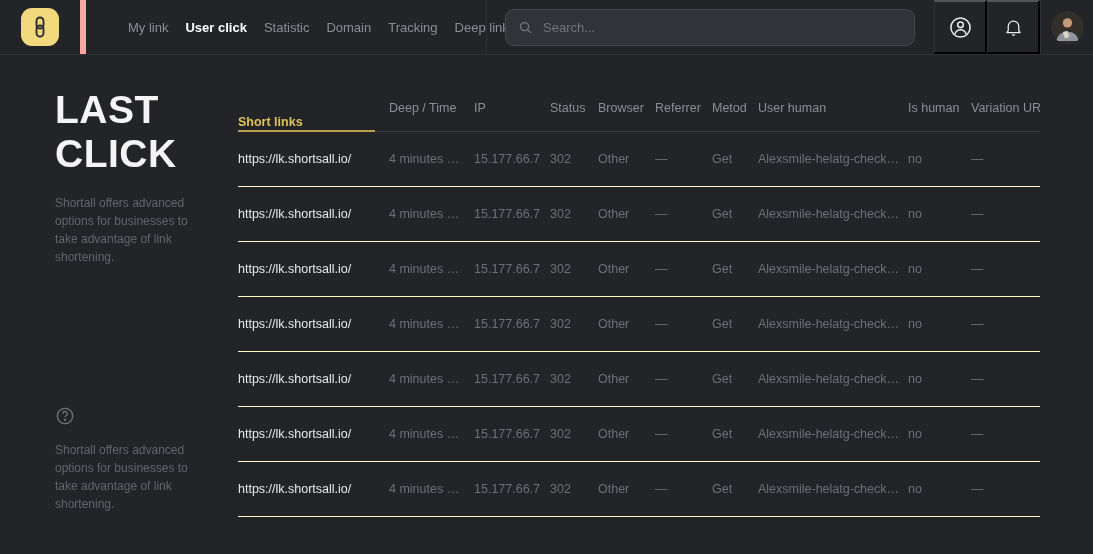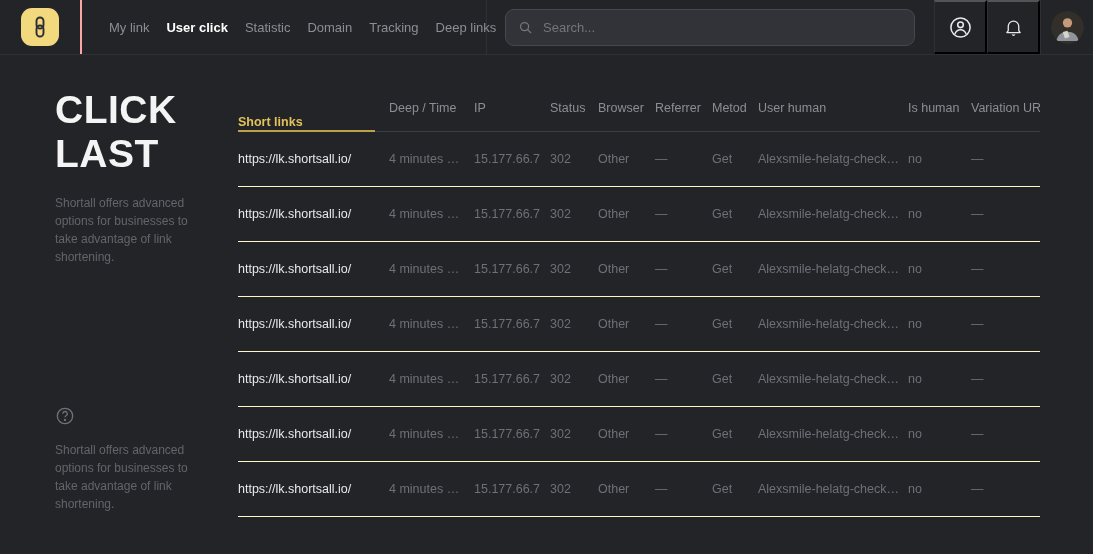--- a/index.html
+++ b/index.html
@@ -7,22 +7,22 @@
   body {
     width:1093px; height:554px; overflow:hidden;
     background:#232428; color:#eceded;
     font-family:"Liberation Sans", sans-serif;
   }
   
   .topbar { height:55px; display:flex; align-items:stretch; border-bottom:1px solid #2e3036; }
   .logo-cell { width:80px; display:flex; align-items:center; justify-content:center; }
   .logo-btn { width:38px; height:38px; background:#f3d97e; border:none; border-radius:11px;
               display:flex; align-items:center; justify-content:center; cursor:pointer; }
-  .nav-cell { width:407px; border-left:2px solid #fca5a5; border-right:1px solid #2e3036;
-              display:flex; align-items:center; gap:17px; padding-left:27px; }
+  .nav-cell { width:407px; border-left:6px solid #fca5a5; border-right:1px solid #2e3036;
+              display:flex; align-items:center; gap:17px; padding-left:42px; }
   .nav-item { font-size:13px; color:#8b8e94; cursor:pointer; white-space:nowrap; background:none; border:none;
               font-family:inherit; padding:0; }
   .nav-item.active { color:#ffffff; font-weight:700; }
   .search-cell { flex:1; display:flex; align-items:center; padding:0 19px 0 18px; }
   .search-box { flex:1; height:37px; background:#313338; border:1px solid #46484e; border-radius:9px;
                 display:flex; align-items:center; gap:8px; padding:0 12px; }
   .search-input { flex:1; background:transparent; border:none; outline:none; color:#cfd1d4;
                   font-size:13px; font-family:inherit; }
   .search-input::placeholder { color:#73767c; }
   .icon-cell { width:53px; border-left:1px solid #2e3036; display:flex; align-items:center;
@@ -114,22 +114,22 @@
         <path d="M5.5 31c1.3-6.5 5.5-9.6 11.5-9.6s10.2 3.1 11.5 9.6z" fill="#8f959b"></path>
         <rect x="13" y="21" width="5" height="7" fill="#d8d4cc" transform="rotate(-18 15 24)"></rect>
       </svg>
     </div>
   </div>
 </header>
 
 <div class="main">
   <aside class="hero">
     <h1 class="hero-title">
+      <span>LAST</span>
       <span>CLICK</span>
-      <span>LAST</span>
     </h1>
     <p class="hero-desc">Shortall offers advanced options for businesses to take advantage of link shortening.</p>
     <div class="help-icon">
       <span style="display:flex;">
         <svg width="20" height="20" viewBox="0 0 24 24" fill="none" stroke="#6e7177" stroke-width="1.6">
           <circle cx="12" cy="12" r="9.2"></circle>
           <path d="M9.4 9.2a2.7 2.7 0 1 1 3.9 2.5c-.8.4-1.3 1-1.3 1.9"></path>
           <circle cx="12" cy="16.7" r="0.6" fill="#6e7177"></circle>
         </svg>
       </span>

